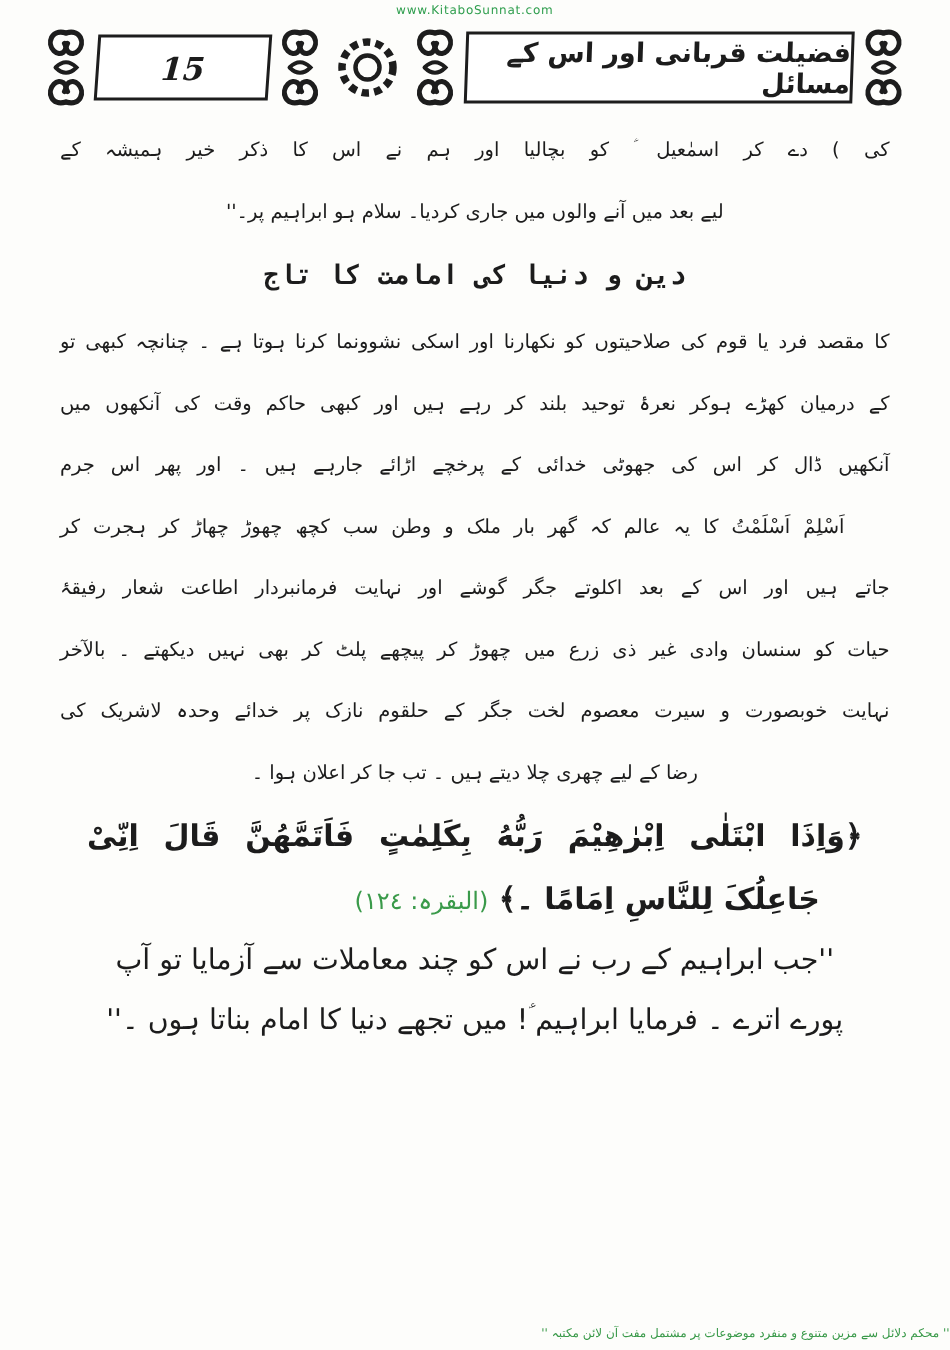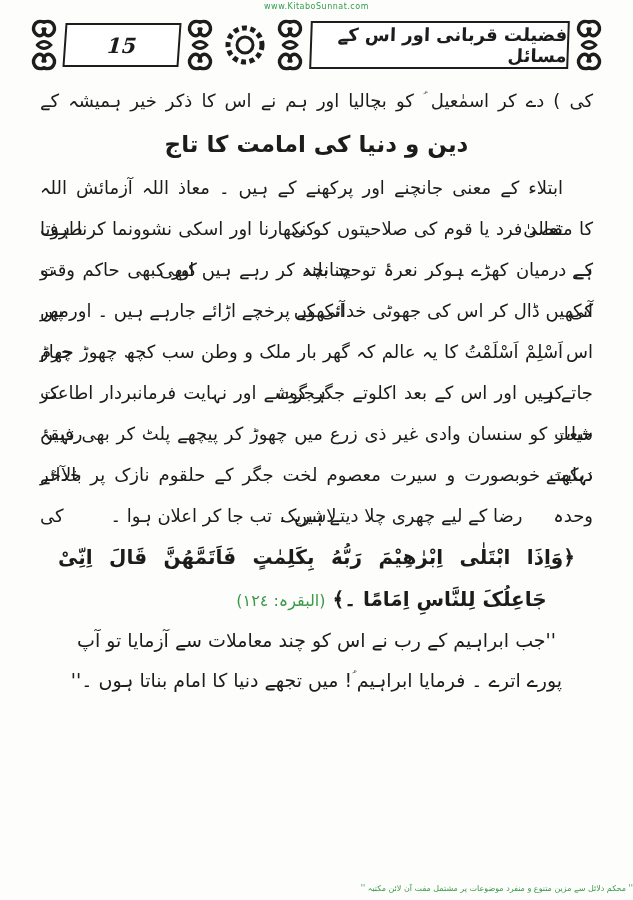--- a/index.html
+++ b/index.html
@@ -54,33 +54,33 @@
     display:flex;align-items:center;justify-content:center;
     direction:rtl;
     font-size:18px;font-weight:700;
     background:#fff;
     transform:skewX(-2deg);
   }
 
   
   .text{padding:0 40px;direction:rtl;}
   .line{
-    font-size:18px;
+    font-size:13px;
     height:41px;line-height:41px;
     text-align:justify;
     -moz-text-align-last:justify;
     text-align-last:justify;
     white-space:normal;
   }
   .line.center{text-align:center;text-align-last:center;}
   .line.indent{padding-right:30px;}
   .heading{
-    font-size:23px;font-weight:700;
+    font-size:18px;font-weight:700;
     height:46px;line-height:46px;
-    text-align:center;text-align-last:center;
+    text-align:center;text-align-last:center;font-family:Liberation Mono, monospace;
   }
   .verse-line{
     font-size:20px;font-weight:700;
     height:42px;line-height:42px;
     direction:rtl;
   }
   .verse-l1{
     padding:0 18px;
     text-align:justify;
     -moz-text-align-last:justify;
@@ -153,24 +153,24 @@
       </svg>
     <div class="title-box">فضیلت قربانی اور اس کے مسائل</div>
     <svg class="orn" viewBox="0 0 30 56">
         <use href="#scroll"></use>
       </svg>
   </div>
 
   <div class="text">
 
     <div class="line">کی ) دے کر اسمٰعیل ؑ کو بچالیا اور ہم نے اس کا ذکر خیر ہمیشہ کے</div>
+    <div class="line center">لیے بعد میں آنے والوں میں جاری کردیا۔ سلام ہو ابراہیم پر۔''</div>
 
     <div class="heading">دین و دنیا کی امامت کا تاج</div>
 
-    <div class="line indent">ابتلاء کے معنی جانچنے اور پرکھنے کے ہیں ۔ معاذ اللہ آزمائش اللہ تعالیٰ کی طرف</div>
     <div class="line">کا مقصد فرد یا قوم کی صلاحیتوں کو نکھارنا اور اسکی نشوونما کرنا ہوتا ہے ۔ چنانچہ کبھی تو</div>
     <div class="line">کے درمیان کھڑے ہوکر نعرۂ توحید بلند کر رہے ہیں اور کبھی حاکم وقت کی آنکھوں میں</div>
     <div class="line">آنکھیں ڈال کر اس کی جھوٹی خدائی کے پرخچے اڑائے جارہے ہیں ۔ اور پھر اس جرم</div>
 
     <div class="line indent">اَسْلِمْ اَسْلَمْتُ کا یہ عالم کہ گھر بار ملک و وطن سب کچھ چھوڑ چھاڑ کر ہجرت کر</div>
     <div class="line">جاتے ہیں اور اس کے بعد اکلوتے جگر گوشے اور نہایت فرمانبردار اطاعت شعار رفیقۂ</div>
     <div class="line">حیات کو سنسان وادی غیر ذی زرع میں چھوڑ کر پیچھے پلٹ کر بھی نہیں دیکھتے ۔ بالآخر</div>
     <div class="line">نہایت خوبصورت و سیرت معصوم لخت جگر کے حلقوم نازک پر خدائے وحدہ لاشریک کی</div>
     <div class="line center">رضا کے لیے چھری چلا دیتے ہیں ۔ تب جا کر اعلان ہوا ۔</div>
 

